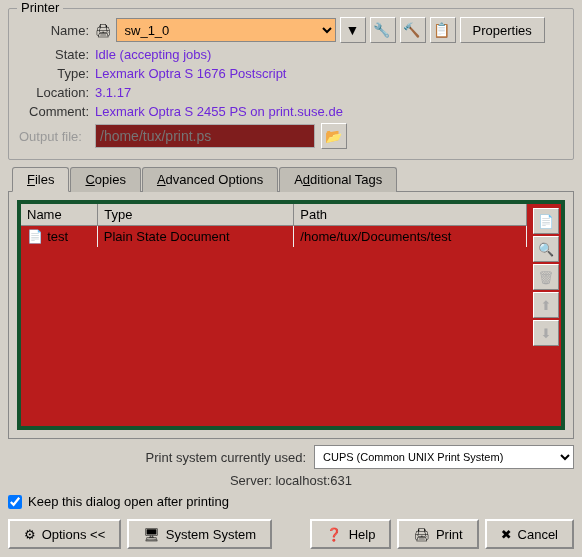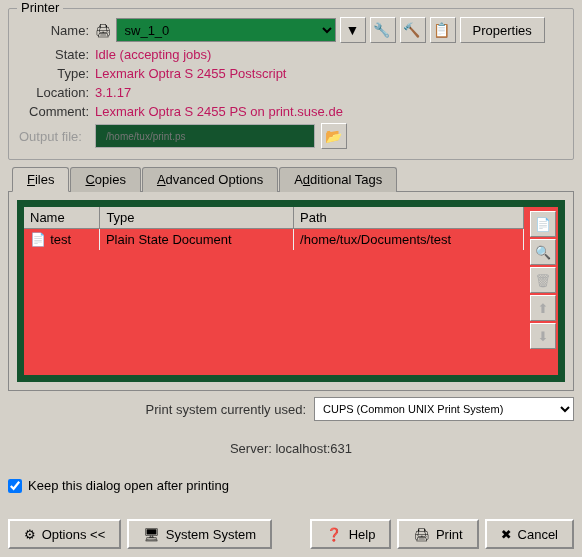--- a/index.html
+++ b/index.html
@@ -45,36 +45,36 @@
       align-items: center;
       margin-bottom: 4px;
       gap: 6px;
     }
     .printer-row label {
       width: 70px;
       text-align: right;
       color: #333;
     }
     .printer-row .value {
-      color: #be185d;
+      color: #6d28d9;
     }
 
     .name-row {
       display: flex;
       align-items: center;
     }
     .name-row label {
       width: 70px;
       text-align: right;
     }
 
     select.printer-select {
       width: 220px;
       height: 24px;
-      background: #15803d;
+      background: #fdba74;
       border: 1px solid #888;
       font-size: 13px;
       padding: 1px 4px;
     }
 
     .icon-btn {
       width: 26px;
       height: 26px;
       background: #d4d0c8;
       border: 1px solid #888;
@@ -105,24 +105,24 @@
     }
     .output-row label {
       width: 70px;
       text-align: left;
       color: #999;
     }
     .output-input {
       width: 220px;
       height: 24px;
       border: 1px solid #aaa;
-      background: #14532d;
+      background: #7f1d1d;
       color: #999;
-      padding: 2px 10px;
-      font-size: 10px;
+      padding: 2px 4px;
+      font-size: 14px;
     }
     .file-icon-btn {
       width: 26px;
       height: 26px;
       background: #d4d0c8;
       border: 1px solid #888;
       border-top-color: #fff;
       border-left-color: #fff;
       cursor: pointer;
       display: flex;
@@ -166,22 +166,22 @@
       background: #d4d0c8;
       padding: 8px;
       flex: 1;
       display: flex;
       flex-direction: column;
     }
 
     
     .files-table-wrapper {
       flex: 1;
-      border: 7px solid #14532d;
-      background: #ef4444;
+      border: 4px solid #14532d;
+      background: #b91c1c;
       display: flex;
       gap: 4px;
     }
     .files-table {
       flex: 1;
       overflow: auto;
     }
     table {
       width: 100%;
       border-collapse: collapse;
@@ -227,21 +227,21 @@
     }
     .table-action-btn.disabled {
       color: #aaa;
       cursor: default;
     }
 
     
     .bottom-section {
       display: flex;
       flex-direction: column;
-      gap: 20px;
+      gap: 4px;
     }
     .print-system-row {
       display: flex;
       align-items: center;
       justify-content: flex-end;
       gap: 8px;
     }
     .print-system-label {
       font-size: 13px;
       color: #333;
@@ -318,21 +318,21 @@
       </div>
     </div>
 
     <div class="printer-row">
       <label>State:</label>
       <span class="value">Idle (accepting jobs)</span>
     </div>
 
     <div class="printer-row">
       <label>Type:</label>
-      <span class="value">Lexmark Optra S 2455 Postscript</span>
+      <span class="value">Lexmark Optra S 1676 Postscript</span>
     </div>
 
     <div class="printer-row">
       <label>Location:</label>
       <span class="value">3.1.17</span>
     </div>
 
     <div class="printer-row">
       <label>Comment:</label>
       <span class="value">Lexmark Optra S 2455 PS on print.suse.de</span>

